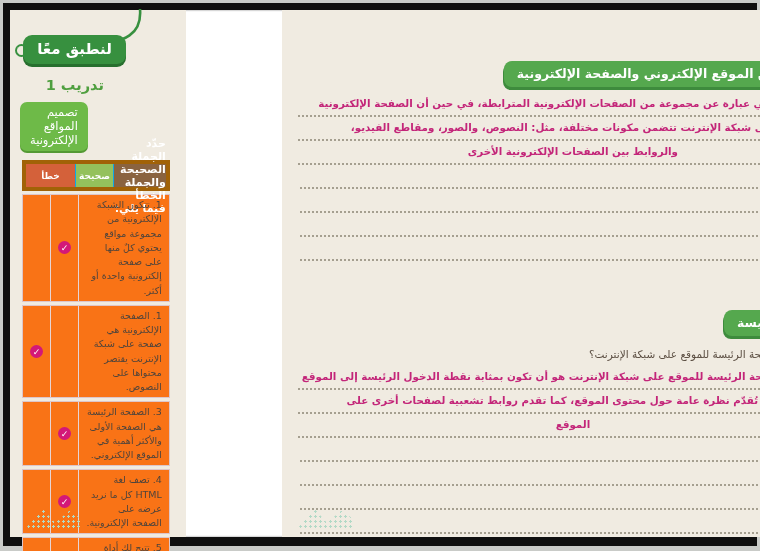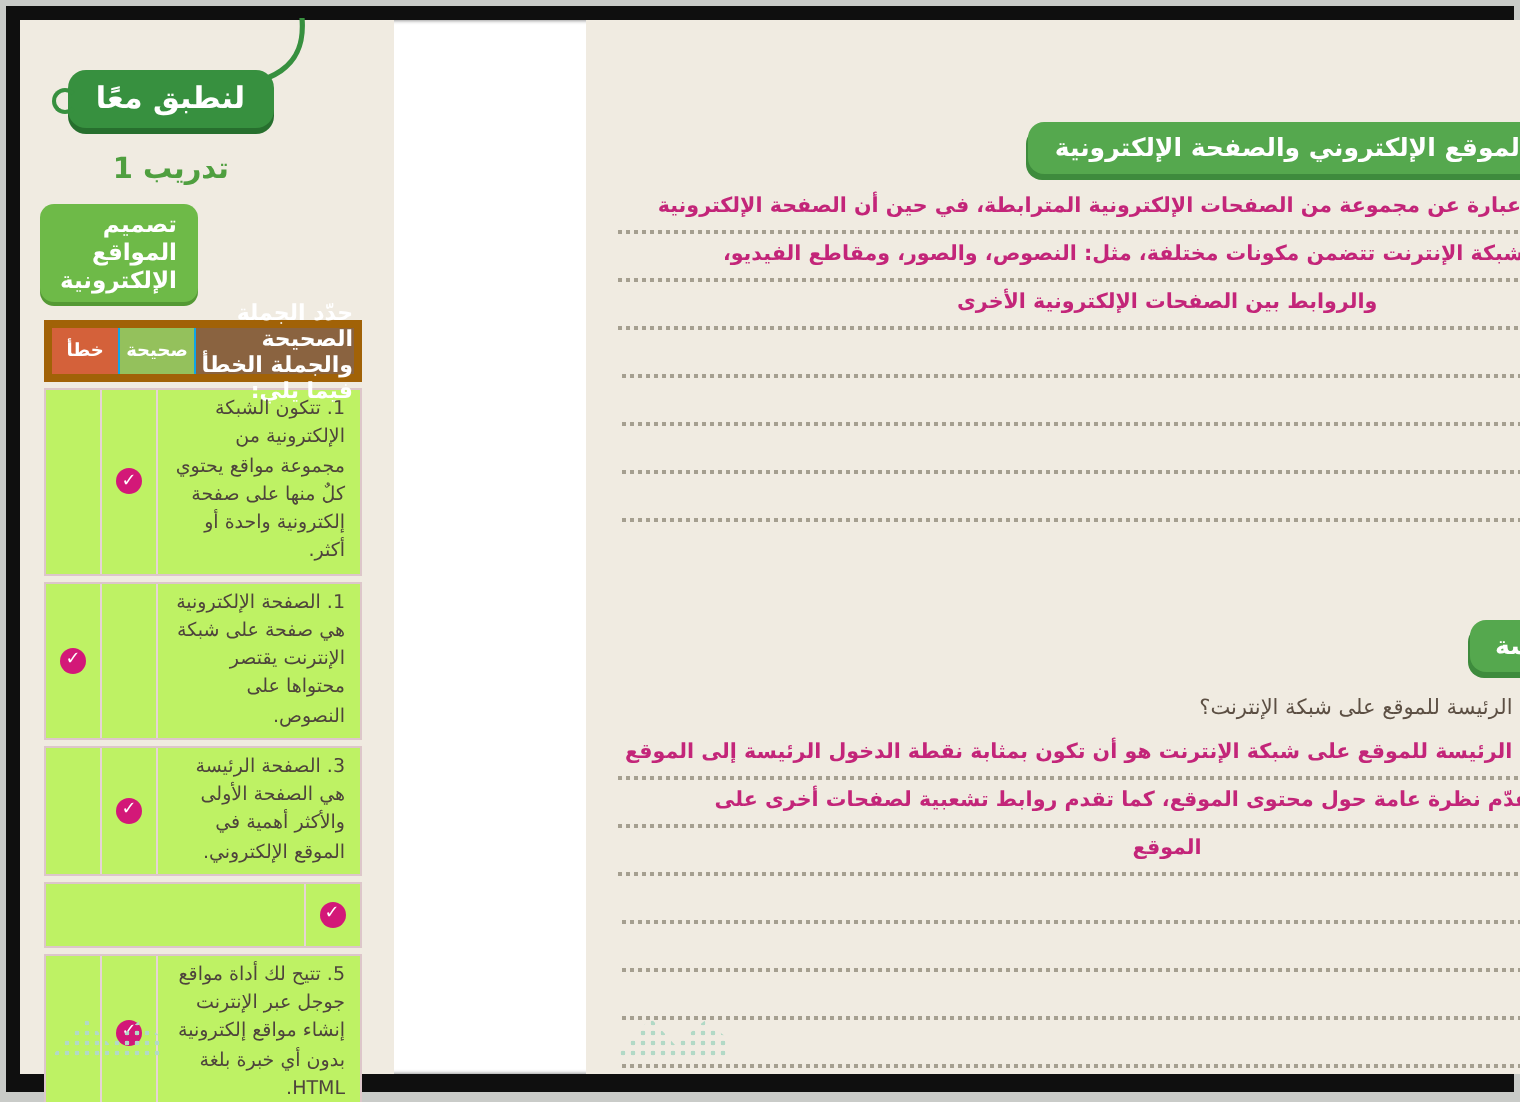--- a/index.html
+++ b/index.html
@@ -17,32 +17,32 @@
   
   .curve { position:absolute; top:-1px; right:38px; width:66px; height:46px; }
   .badge-main { position:relative; width:fit-content; margin:25px 46px 0 auto;
     background:#37903f; color:#fff; font-weight:bold; font-size:15px;
     padding:5px 14px 6px; border-radius:9px; box-shadow:0 3px 0 #276f2e; }
   .badge-main::before { content:""; position:absolute; left:-8px; top:9px; width:9px; height:9px;
     border:2.5px solid #37903f; border-radius:50%; border-right-color:transparent; }
   .exercise-title { width:fit-content; margin:13px 68px 0 auto;
     color:#4f9f3f; font-weight:bold; font-size:14.5px; }
   .badge-topic { width:fit-content; margin:9px 84px 0 auto;
-    background:#6eba48; color:#fff; font-weight:bold; font-size:11.5px;
+    background:#6eba48; color:#fff; font-weight:normal; font-size:11.5px;
     padding:3px 10px 4px; border-radius:7px; box-shadow:0 2px 0 #549934; }
 
   
   .ttable { margin:9px 2px 0 2px; font-size:9.5px; }
   .thead { display:flex; gap:1px; background:#0ea5e9; border:4px solid #a16207;align-items:center; }
   .thead > div { height:23px; display:flex; align-items:center; justify-content:center;
     color:#fff; font-weight:bold; }
   .hdr-statement { flex:1; background:#8a6340; font-size:11px; }
   .hdr-correct { width:37px; background:#94c15c; font-size:9px; }
-  .hdr-wrong { width:33px; background:#d4613a; font-size:9px; }
-  .trow { display:flex; background:#bef264; border:1px solid #ddc6ca; margin-top:3px; min-height:31px; }
+  .hdr-wrong { width:49px; background:#d4613a; font-size:9px; }
+  .trow { display:flex; background:#f97316; border:1px solid #ddc6ca; margin-top:3px; min-height:31px; }
   .cell { display:flex; align-items:center; }
   .stmt { flex:1; justify-content:flex-start; padding:3px 7px; color:#4e443c; line-height:1.5;
           border-left:1px solid #e6d4d6; text-align:right; }
   .mark { width:27px; justify-content:center; }
   .correct-cell { border-left:1px solid #e6d4d6; }
   .check { width:13px; height:13px; border-radius:50%; background:#d31878; color:#fff;
     font-size:9px; font-weight:bold; display:flex; align-items:center; justify-content:center;
     visibility:hidden; }
   .check.on { visibility:visible; }
 
@@ -111,20 +111,21 @@
           <div class="trow">
             <div class="cell stmt">3. الصفحة الرئيسة هي الصفحة الأولى والأكثر أهمية في الموقع الإلكتروني.</div>
             <div class="cell mark correct-cell">
                 <span class="check on">✓</span>
               </div>
             <div class="cell mark wrong-cell">
                 <span class="check"></span>
               </div>
           </div>
           <div class="trow">
+            <div class="cell stmt">4. تصف لغة HTML كل ما نريد عرضه على الصفحة الإلكترونية.</div>
             <div class="cell mark correct-cell">
                 <span class="check on">✓</span>
               </div>
             <div class="cell mark wrong-cell">
                 <span class="check"></span>
               </div>
           </div>
           <div class="trow">
             <div class="cell stmt">5. تتيح لك أداة مواقع جوجل عبر الإنترنت إنشاء مواقع إلكترونية بدون أي خبرة بلغة HTML.</div>
             <div class="cell mark correct-cell">

